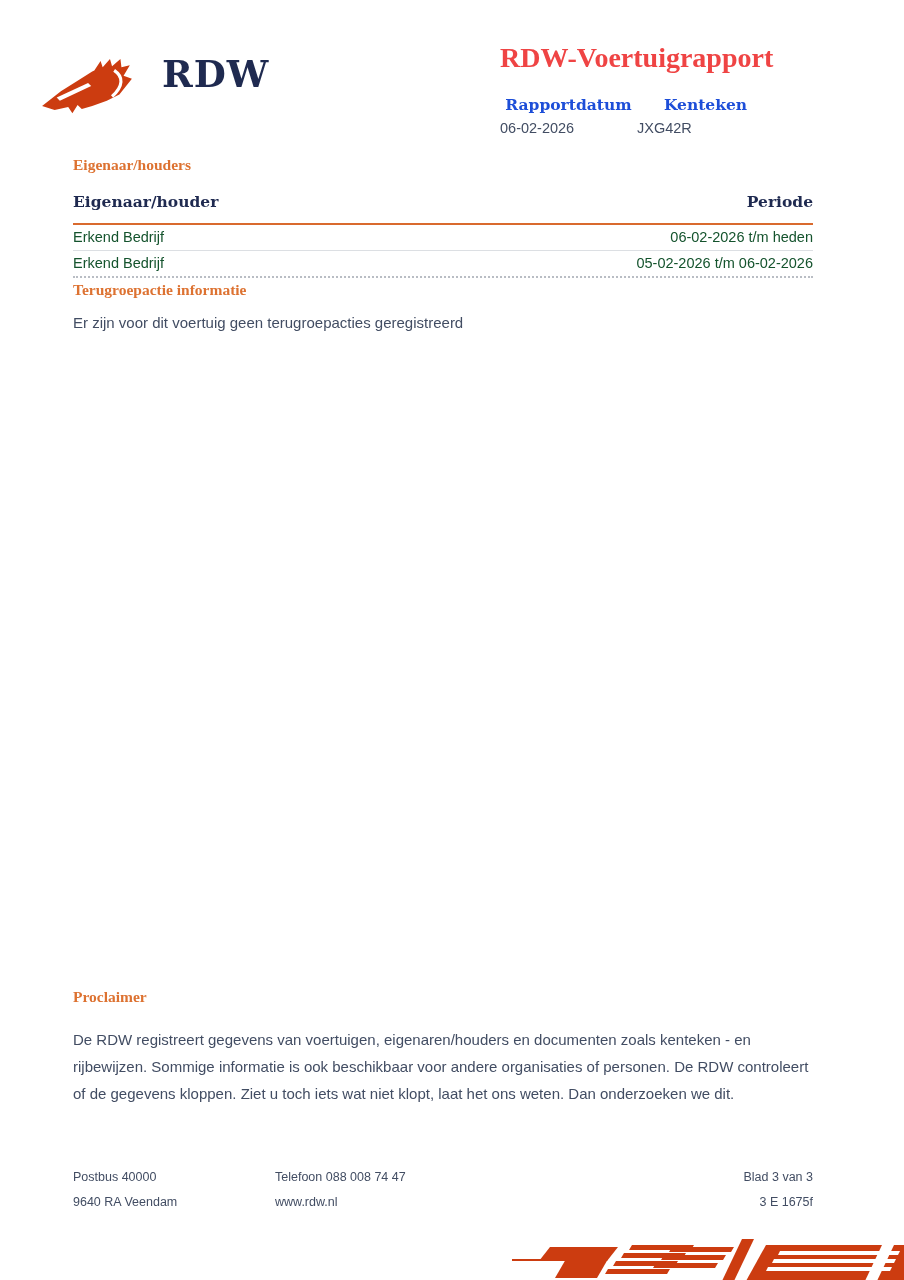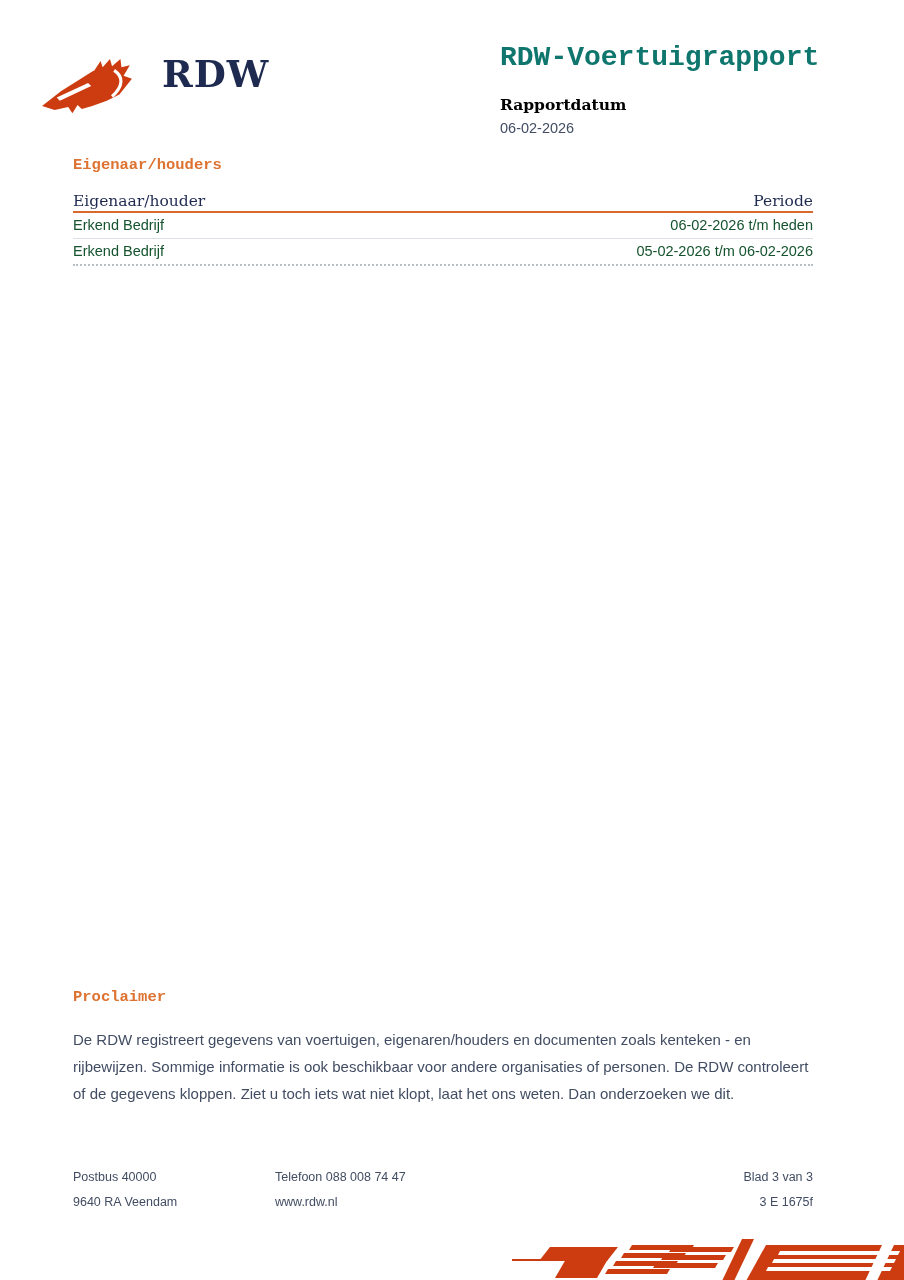--- a/index.html
+++ b/index.html
@@ -13,49 +13,49 @@
   }
   
   .wing{position:absolute;left:40px;top:53px;width:94px;height:62px;}
   .wordmark{
     position:absolute;left:162px;top:54px;
     font-family:"DejaVu Serif",serif;font-weight:700;
     font-size:37px;line-height:40px;color:#1f2a50;letter-spacing:1px;
   }
   .title{
     position:absolute;left:500px;top:41px;margin:0;
-    font-family:Liberation Mono, monospace;font-weight:700;
-    font-size:28px;line-height:34px;color:#0f766e;
+    font-family:Liberation Serif, serif;font-weight:700;
+    font-size:28px;line-height:34px;color:#ef4444;
   }
   .meta{position:absolute;left:500px;top:95px;display:flex;}
   .meta-col{width:137px;}
   .meta-label{
     font-family:"DejaVu Serif",serif;font-weight:700;
-    font-size:15.5px;color:#000000;margin-bottom:6px;white-space:nowrap;
+    font-size:15.5px;color:#1d4ed8;margin-bottom:6px;white-space:nowrap;text-align:center;
   }
   .meta-value{font-size:14.5px;color:#424d63;}
   
   .section{position:absolute;left:73px;width:740px;}
   .sec-owners{top:156px;}
   .sec-recall{top:281px;}
   .sec-proclaimer{top:988px;}
   .sec-heading{
     margin:0;
-    font-family:Liberation Mono, monospace;font-weight:700;
+    font-family:Liberation Serif, serif;font-weight:700;
     font-size:15.5px;line-height:18px;color:#dd7231;
   }
   .sec-body{font-size:15px;line-height:21px;color:#424d63;margin-top:13px;}
   .sec-proclaimer .sec-body{margin-top:20px;line-height:27px;max-width:745px;}
   
   .tbl{margin-top:18px;}
   .tbl-head{
     display:flex;justify-content:space-between;
-    font-family:"DejaVu Serif",serif;font-weight:400;
+    font-family:"DejaVu Serif",serif;font-weight:700;
     font-size:15.5px;color:#1f2a50;
-    padding-bottom:1px;
+    padding-bottom:12px;
     border-bottom:2px solid #d96a2e;
   }
   .tbl-row{
     display:flex;justify-content:space-between;
     font-size:14.5px;color:#14532d;
     padding:4px 0 5px 0;
   }
   .tbl-row + .tbl-row{border-top:1px solid #dcdfe3;}
   .tbl-end{border-top:2px dotted #b9bdc4;height:0;}
   
@@ -83,20 +83,24 @@
 
   <div class="wordmark">RDW</div>
 
   <h1 class="title">RDW-Voertuigrapport</h1>
 
   <div class="meta">
     <div class="meta-col">
       <div class="meta-label">Rapportdatum</div>
       <div class="meta-value">06-02-2026</div>
     </div>
+    <div class="meta-col">
+      <div class="meta-label">Kenteken</div>
+      <div class="meta-value">JXG42R</div>
+    </div>
   </div>
 
   <section class="section sec-owners">
     <h2 class="sec-heading">Eigenaar/houders</h2>
     <div class="tbl">
       <div class="tbl-head">
         <span>Eigenaar/houder</span>
         <span>Periode</span>
       </div>
       <div class="tbl-row">
@@ -104,20 +108,24 @@
         <span>06-02-2026 t/m heden</span>
       </div>
       <div class="tbl-row">
         <span>Erkend Bedrijf</span>
         <span>05-02-2026 t/m 06-02-2026</span>
       </div>
       <div class="tbl-end"></div>
     </div>
   </section>
 
+  <section class="section sec-recall">
+    <h2 class="sec-heading">Terugroepactie informatie</h2>
+    <div class="sec-body">Er zijn voor dit voertuig geen terugroepacties geregistreerd</div>
+  </section>
 
   <section class="section sec-proclaimer">
     <h2 class="sec-heading">Proclaimer</h2>
     <div class="sec-body">De RDW registreert gegevens van voertuigen, eigenaren/houders en documenten zoals kenteken - en rijbewijzen. Sommige informatie is ook beschikbaar voor andere organisaties of personen. De RDW controleert of de gegevens kloppen. Ziet u toch iets wat niet klopt, laat het ons weten. Dan onderzoeken we dit.</div>
   </section>
 
   <div class="footer">
     <div class="footer-row">
       <span class="f-col1">Postbus 40000</span>
       <span class="f-col2">Telefoon 088 008 74 47</span>

